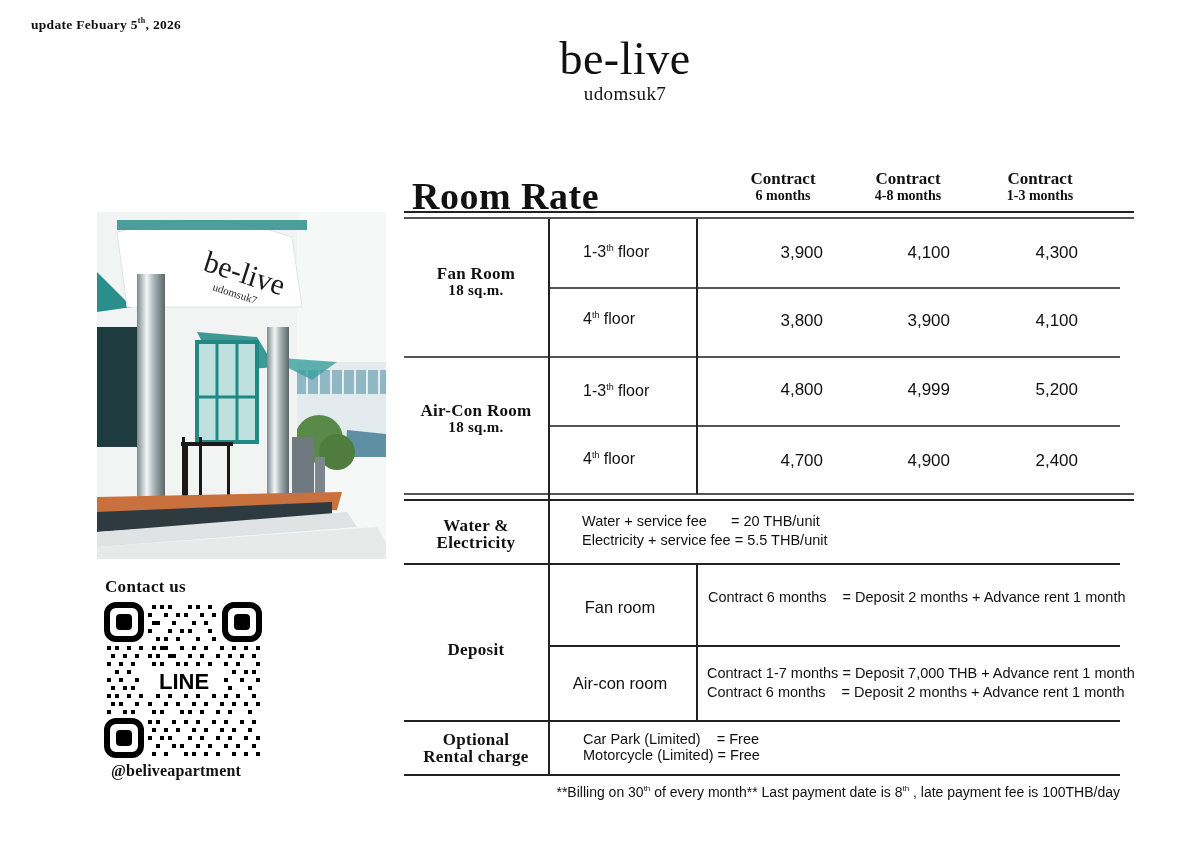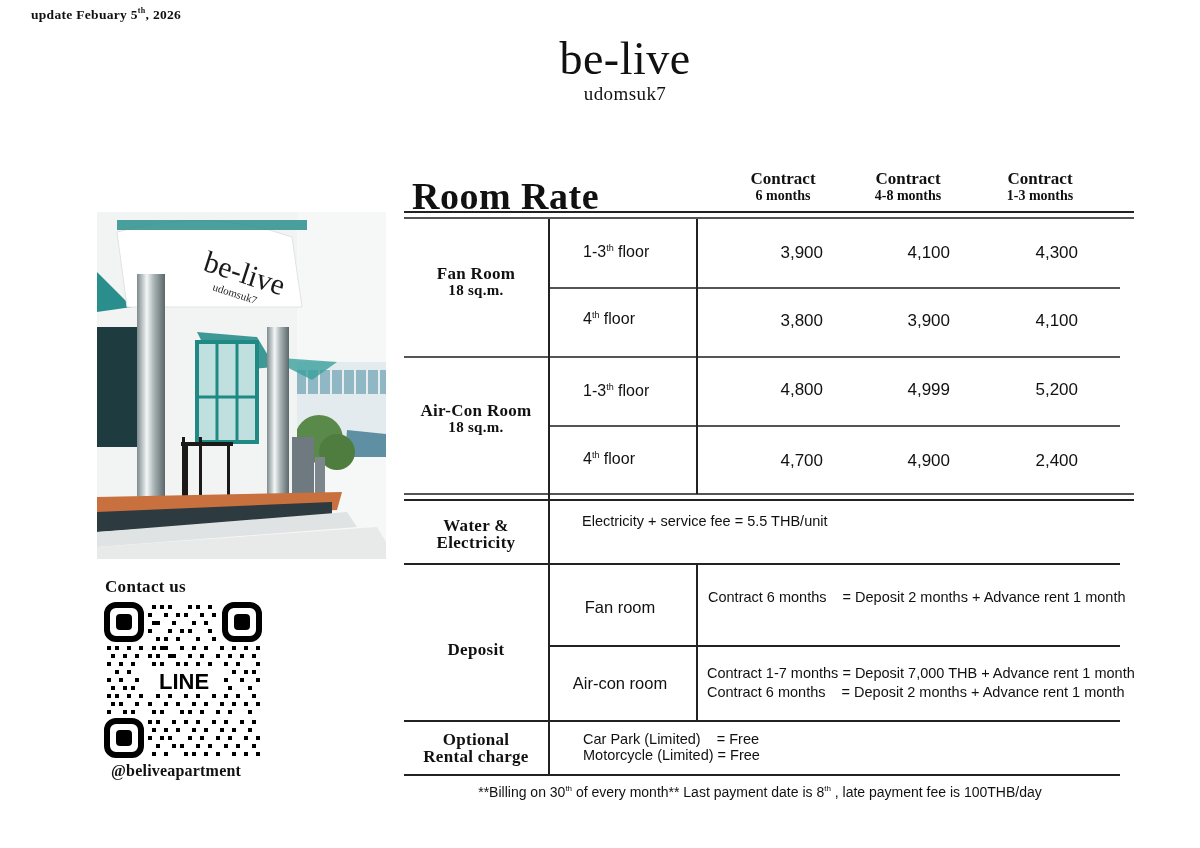--- a/index.html
+++ b/index.html
@@ -1,19 +1,19 @@
 <!DOCTYPE html>
 <html><head>
 <meta charset="utf-8">
 <style>
   * { box-sizing: border-box; margin: 0; padding: 0; }
   html, body { width: 1200px; height: 848px; background: #ffffff; overflow: hidden; }
   body { position: relative; font-family: "Liberation Serif", serif; color: #111; }
 
-  .update { position: absolute; left: 31px; top: 6px; font-size: 13.5px; font-weight: bold; letter-spacing: 0.3px; }
+  .update { position: absolute; left: 31px; top: 16px; font-size: 13.5px; font-weight: bold; letter-spacing: 0.3px; }
   .update sup { font-size: 8px; }
 
   .logo { position: absolute; left: 500px; top: 36px; width: 250px; text-align: center; }
   .logo .brand { font-size: 46px; font-weight: normal; line-height: 46px; letter-spacing: 0.5px; }
   .logo .sub { font-size: 19px; line-height: 20px; margin-top: 2px; letter-spacing: 0.4px; }
 
   .title { position: absolute; left: 412px; top: 154px; font-size: 38px; font-weight: bold; letter-spacing: 0.5px; margin-top: 20px; }
   .col-head { position: absolute; top: 170px; text-align: center; font-weight: bold; line-height: 17px; }
   .col-head .l1 { font-size: 17px; }
   .col-head .l2 { font-size: 14px; }
@@ -21,21 +21,21 @@
   .hline { position: absolute; height: 2px; background: #222; }
   .hline.grey { background: #555; height: 2px; }
   .vline { position: absolute; width: 1.5px; background: #222; }
   .group-label { position: absolute; text-align: center; font-weight: bold; font-size: 17px; line-height: 17px; letter-spacing: 0.3px; }
   .group-label .small { font-size: 15px; }
   .floor { position: absolute; font-family: "Liberation Sans", sans-serif; font-size: 16px; }
   .floor sup { font-size: 9px; }
   .price { position: absolute; font-family: "Liberation Sans", sans-serif; font-size: 17px; width: 80px; text-align: right; }
   .info { position: absolute; font-family: "Liberation Sans", sans-serif; font-size: 14.5px; line-height: 19px; white-space: pre; }
   .dep-room { position: absolute; font-family: "Liberation Sans", sans-serif; font-size: 16.5px; width: 146px; text-align: center; }
-  .footer-note { position: absolute; left: 400px; top: 784px; width: 720px; text-align: center; font-family: "Liberation Sans", sans-serif; font-size: 14px; }
+  .footer-note { position: absolute; left: 400px; top: 784px; width: 720px; text-align: right; font-family: "Liberation Sans", sans-serif; font-size: 14px; }
   .footer-note sup { font-size: 8px; }
 
   .photo { position: absolute; left: 97px; top: 212px; width: 289px; height: 347px; overflow: hidden; background: #f4f6f6; }
 
   .contact { position: absolute; left: 105px; top: 577px; font-size: 17px; font-weight: bold; letter-spacing: 0.3px; }
   .qr { position: absolute; left: 104px; top: 602px; width: 158px; height: 156px; }
   .handle { position: absolute; left: 111px; top: 762px; font-size: 16px; font-weight: bold; letter-spacing: 0.2px; }
 </style>
 </head>
 <body>
@@ -104,21 +104,21 @@
 
 <div class="floor" style="left:583px;top:450px;"><span>4</span><sup>th</sup><span> floor</span></div>
 <div class="price" style="left:743px;top:451px;">4,700</div>
 <div class="price" style="left:870px;top:451px;">4,900</div>
 <div class="price" style="left:998px;top:451px;">2,400</div>
 
 <div class="group-label" style="left:404px;top:517px;width:144px;">
   <div>Water &amp;</div>
   <div>Electricity</div>
 </div>
-<div class="info" style="left:582px;top:512px;"><div>Electricity + service fee = 5.5 THB/unit</div></div>
+<div class="info" style="left:582px;top:512px;"><div>Water + service fee      = 20 THB/unit</div><div>Electricity + service fee = 5.5 THB/unit</div></div>
 
 <div class="group-label" style="left:404px;top:641px;width:144px;">Deposit</div>
 <div class="dep-room" style="left:547px;top:598px;">Fan room</div>
 <div class="info" style="left:708px;top:588px;"><div>Contract 6 months    = Deposit 2 months + Advance rent 1 month</div></div>
 <div class="dep-room" style="left:547px;top:674px;">Air-con room</div>
 <div class="info" style="left:707px;top:664px;"><div>Contract 1-7 months = Deposit 7,000 THB + Advance rent 1 month</div><div>Contract 6 months    = Deposit 2 months + Advance rent 1 month</div></div>
 
 <div class="group-label" style="left:404px;top:731px;width:144px;">
   <div>Optional</div>
   <div>Rental charge</div>

